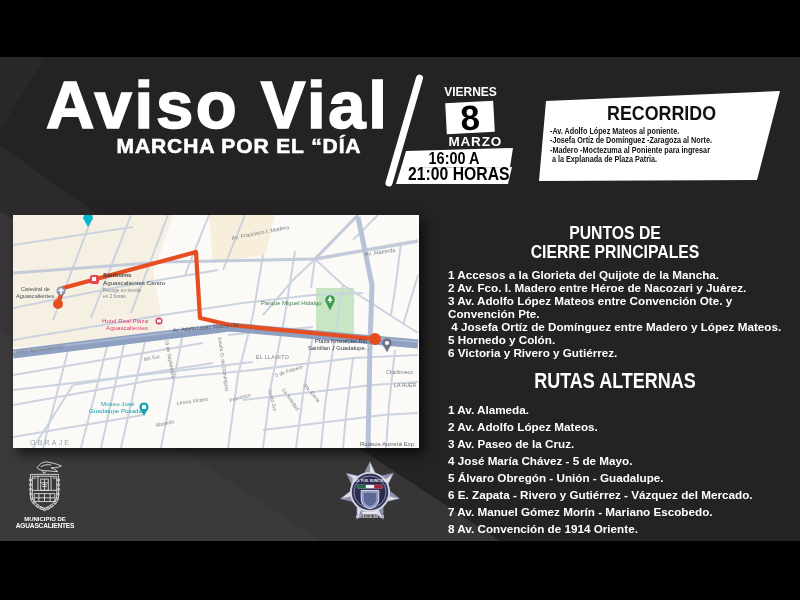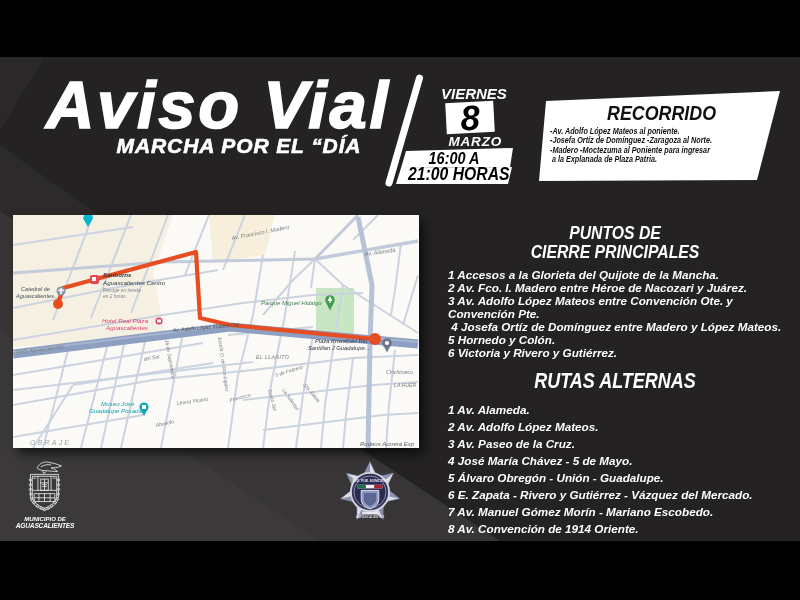--- a/index.html
+++ b/index.html
@@ -1,18 +1,18 @@
 <!DOCTYPE html>
 <html><head>
 <meta charset="utf-8">
 <style>
   html,body{margin:0;padding:0;}
   body{width:800px;height:600px;overflow:hidden;background:#000;font-family:"Liberation Sans",sans-serif;}
   .abs{position:absolute;}
-  #poster{position:relative;width:732px;height:600px;font-style:italic;}
+  #poster{position:relative;width:732px;height:600px;}
 </style>
 </head>
 <body>
 <div id="poster">
 
   <svg class="abs" style="left:0;top:0" width="800" height="600" viewBox="0 0 800 600">
     <rect x="0" y="0" width="800" height="600" fill="#242223"></rect>
 
     <polygon points="0,145 70,195 299,357 0,357" fill="#2c2a2b"></polygon>
 
@@ -28,21 +28,21 @@
   </svg>
 
   <div class="abs" style="left:46px;top:66px;width:345px;color:#fff;font-size:67px;font-weight:bold;letter-spacing:2.7px;-webkit-text-stroke:1.6px #fff;white-space:nowrap;">Aviso Vial</div>
 
   <div class="abs" style="left:0px;top:134px;width:406px;text-align:center;color:#fff;font-weight:bold;font-size:21px;line-height:23px;letter-spacing:0.4px;padding-left:36px;-webkit-text-stroke:0.6px #fff;"><span style="letter-spacing:0.9px">MARCHA POR EL “DÍA</span><br></div>
 
   <svg class="abs" style="left:380px;top:66px" width="50" height="125" viewBox="0 0 50 125">
     <line x1="39.5" y1="12" x2="9" y2="117" stroke="#fff" stroke-width="7" stroke-linecap="round"></line>
   </svg>
 
-  <div class="abs" style="left:441px;top:85px;width:59px;text-align:center;color:#fff;font-weight:bold;font-size:15px;letter-spacing:0px;">VIERNES</div>
+  <div class="abs" style="left:441px;top:85px;width:59px;text-align:center;color:#fff;font-weight:bold;font-size:12px;letter-spacing:0px;">VIERNES</div>
 
   <div class="abs" style="left:446px;top:102px;width:48px;height:31px;background:#fff;transform:rotate(-3deg);"></div>
 
   <div class="abs" style="left:446px;top:98px;width:48px;text-align:center;color:#000;font-weight:bold;font-size:35px;transform:rotate(-3deg);">8</div>
 
   <div class="abs" style="left:438px;top:134px;width:64px;text-align:right;color:#fff;font-weight:bold;font-size:13.5px;letter-spacing:0.8px;">MARZO</div>
 
   <svg class="abs" style="left:385px;top:146px" width="135" height="42" viewBox="0 0 135 42">
     <polygon points="21,5 128,2 125,21 16,22" fill="#fff"></polygon>
     <polygon points="16,22 127,21 123,38 11,38" fill="#fff"></polygon>

